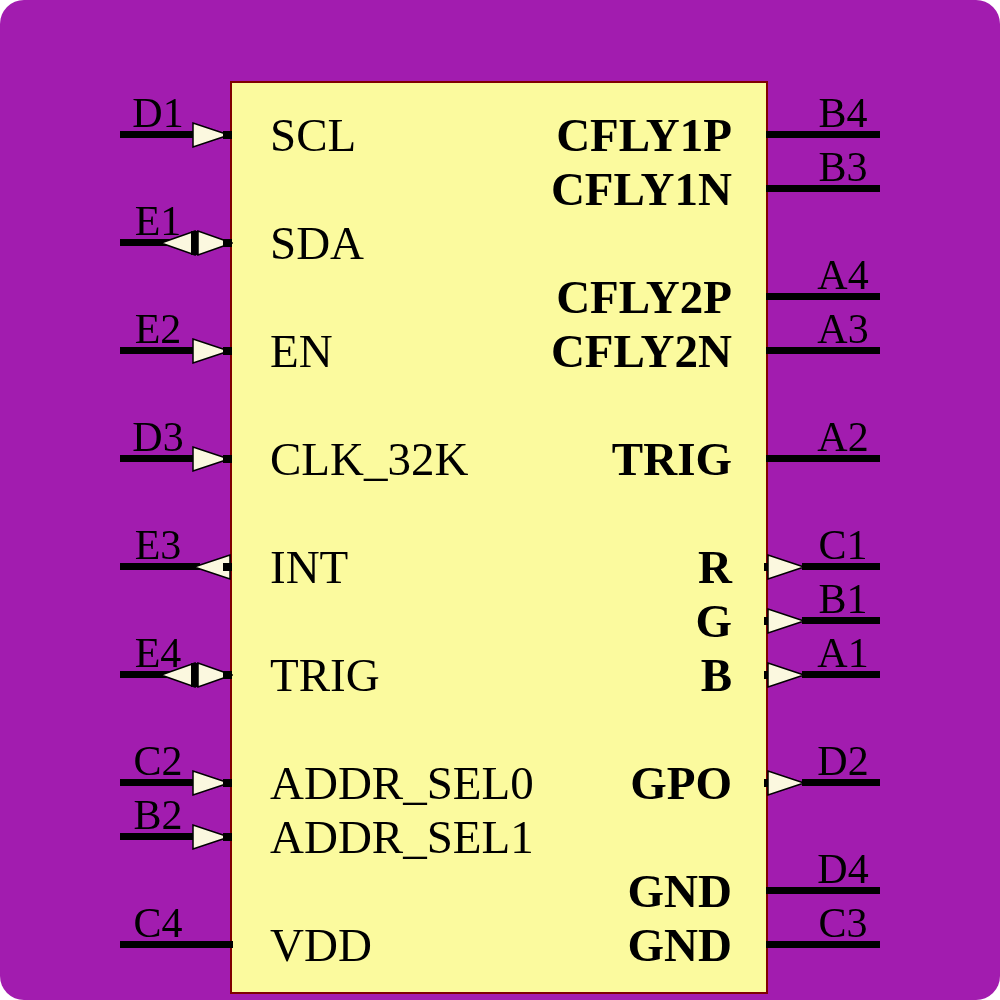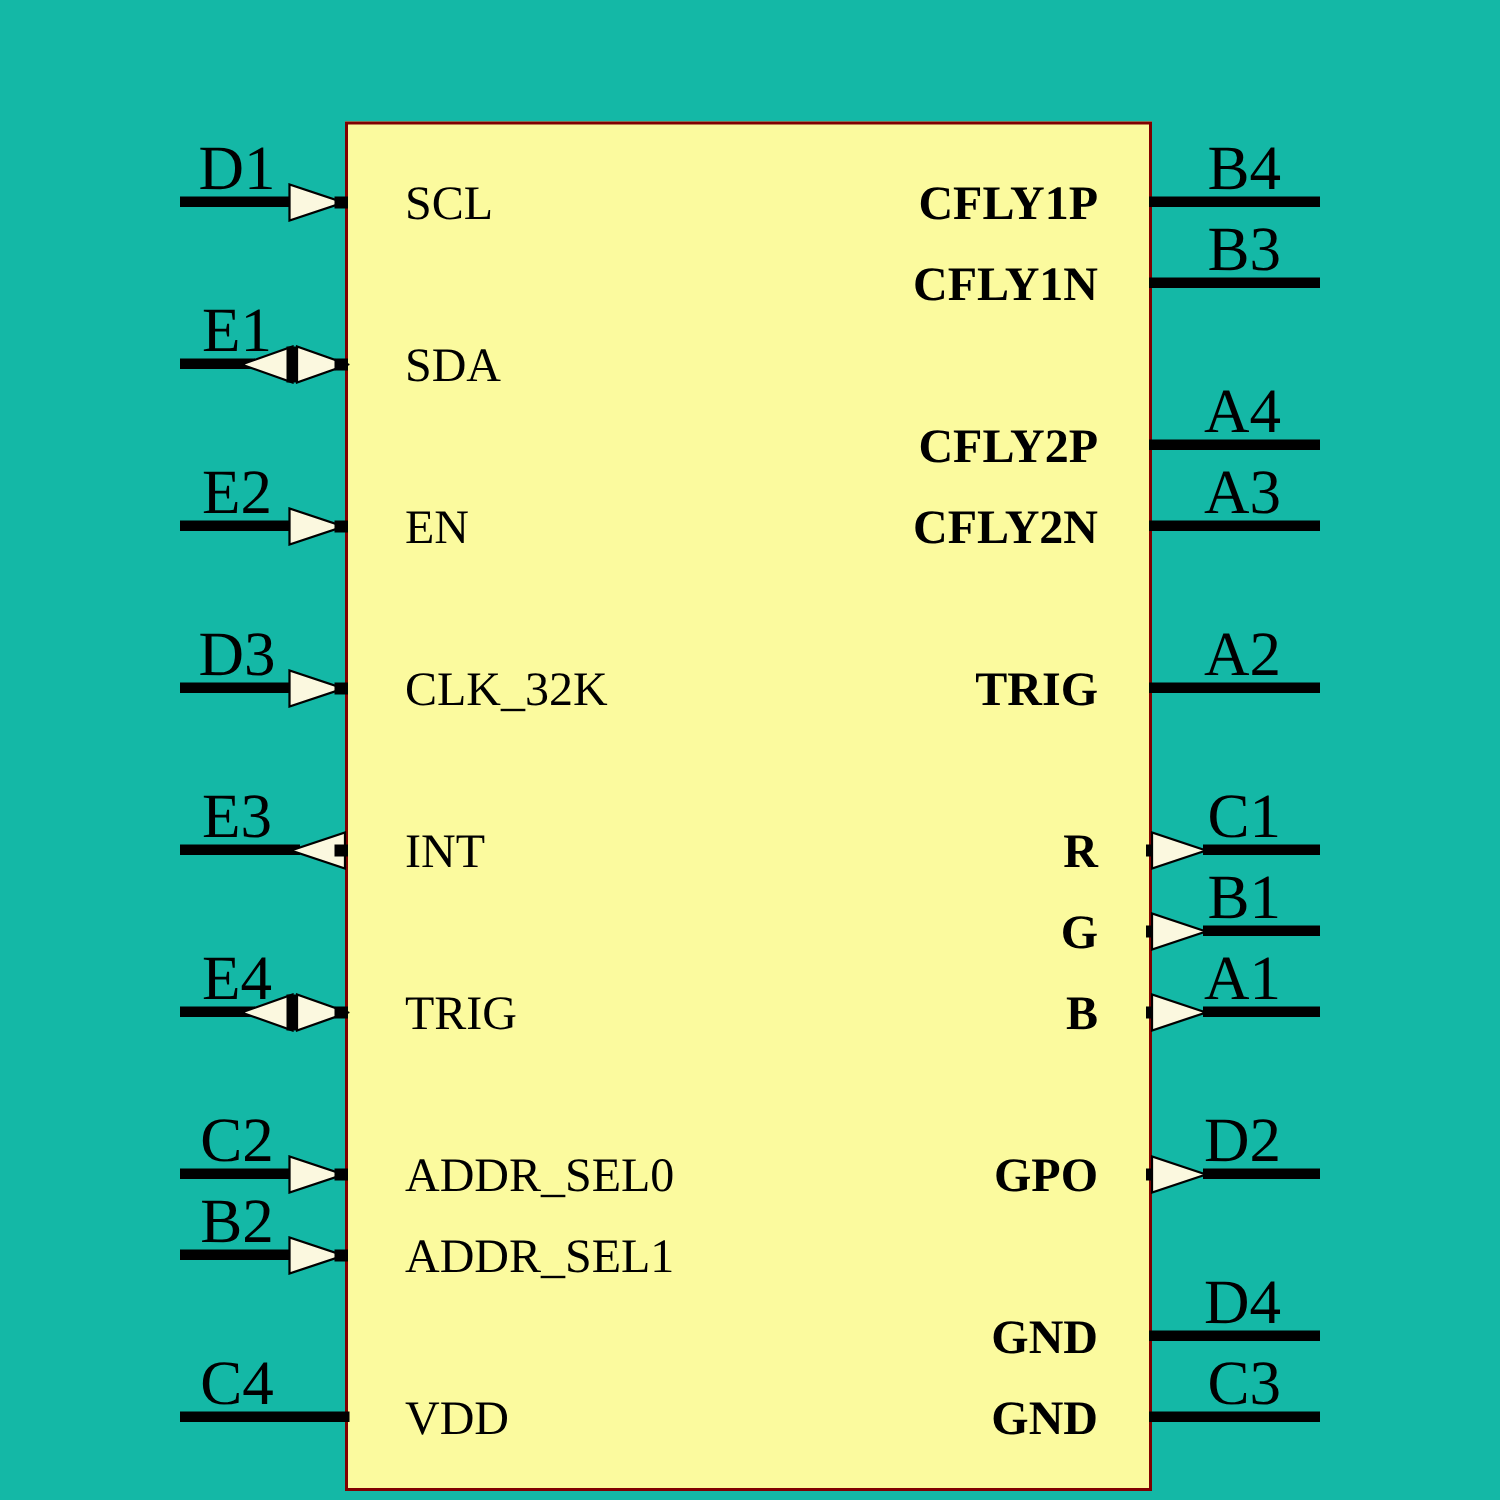--- a/index.html
+++ b/index.html
@@ -4,24 +4,25 @@
 <style>
   :root{
     --body-fill:#FBFA9E;
     --body-border:#800000;
     --arrow-fill:#FBF8DF;
     --wire:#000000;
     --text:#000000;
   }
   html,body{margin:0;padding:0;background:#ffffff;}
   .canvas{
-    position:relative;width:1000px;height:1000px;background:#14b8a6;
+    position:relative;width:1000px;height:1000px;background:#a21caf;
     overflow:hidden;
     font-family:"Liberation Serif","DejaVu Serif",serif;
     color:var(--text);
+    border-radius:24px;
   }
   .symbol-body{
     position:absolute;left:230px;top:81px;width:538px;height:913px;
     box-sizing:border-box;
     background:var(--body-fill);
     border:2px solid var(--body-border);
     z-index:1;
   }
   .pin{position:absolute;left:0;width:0;height:0;z-index:2;}
   .wire{position:absolute;top:-4px;height:7px;background:var(--wire);}
@@ -41,23 +42,23 @@
   .pin.right .arrow.a-outr{left:767px;}
   .bidi-bar{position:absolute;top:-12px;left:191px;width:7px;height:24px;background:var(--wire);}
   .stub{position:absolute;top:-4px;width:9px;height:8px;background:var(--wire);}
   .pin.left .stub{left:223px;}
   .pin.right .stub{left:764px;}
   .pad{
     position:absolute;top:-43px;font-size:42px;line-height:42px;
     white-space:nowrap;text-align:center;
   }
   .pin.left .pad{left:120px;width:76px;}
-  .pin.right .pad{left:780px;width:74px;text-align:right;}
+  .pin.right .pad{left:806px;width:74px;}
   .name{
-    position:absolute;top:-28px;height:56px;line-height:56px;font-size:32px;
+    position:absolute;top:-28px;height:56px;line-height:56px;font-size:47px;
     white-space:nowrap;
   }
   .pin.left .name{left:270px;}
   .pin.right .name{left:430px;width:302px;text-align:right;font-weight:bold;}
 </style>
 </head>
 <body>
 
 <div class="canvas">
 

